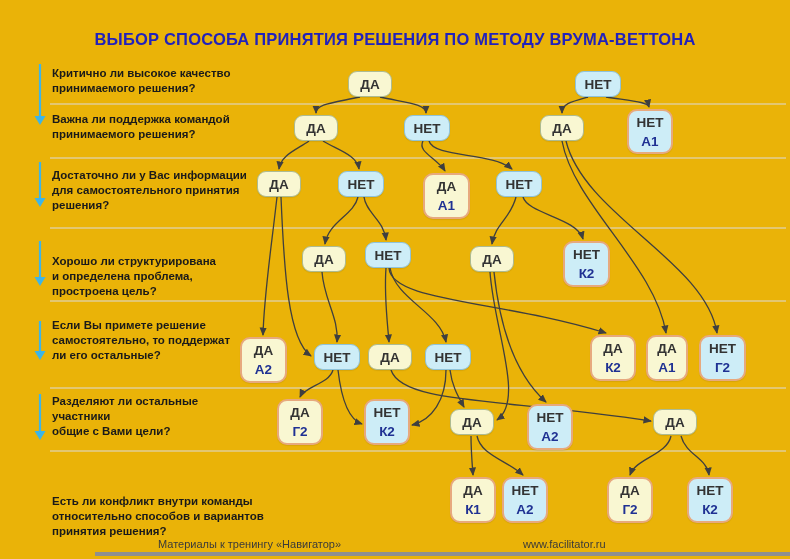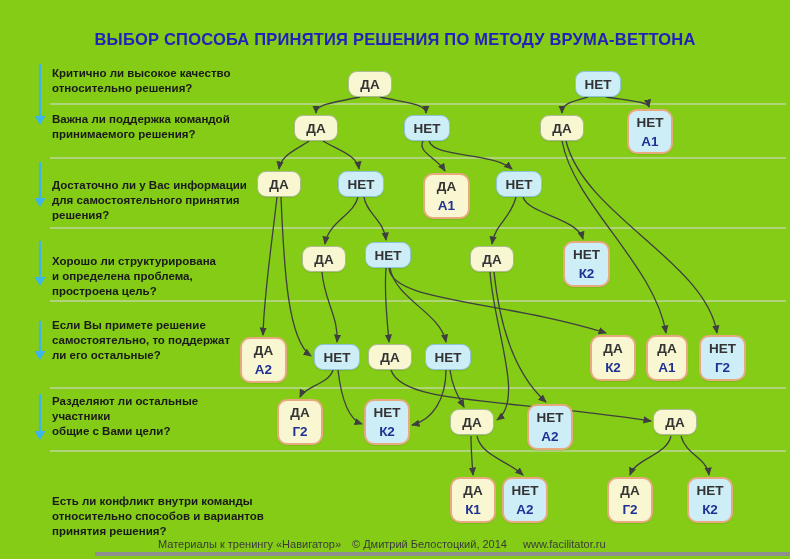--- a/index.html
+++ b/index.html
@@ -1,18 +1,18 @@
 <!DOCTYPE html>
 <html><head>
 <meta charset="utf-8">
 <style>
   html,body{margin:0;padding:0;background:#fff;}
   #stage{
     position:relative;width:790px;height:559px;overflow:hidden;
-    font-family:"Liberation Sans","DejaVu Sans",sans-serif;background:#84cc16;
+    font-family:"Liberation Sans","DejaVu Sans",sans-serif;background:#eab308;
   }
   #page-title{
     position:absolute;left:0;top:30px;width:790px;text-align:center;
     font-size:16.5px;font-weight:bold;color:#2222bb;letter-spacing:.2px;white-space:nowrap;
   }
   .question{
     position:absolute;left:52px;width:215px;
     font-size:11.5px;font-weight:bold;color:#1a1a1a;line-height:15px;
     white-space:pre-line;
   }
@@ -103,24 +103,24 @@
         <path d="M450,370 C452,386 458,396 464,407" fill="none" stroke="#3f3f3f" stroke-width="1.3" marker-end="url(#arrowhead)"></path>
         <path d="M471,436 C471,450 472,462 473,475" fill="none" stroke="#3f3f3f" stroke-width="1.3" marker-end="url(#arrowhead)"></path>
         <path d="M477,436 C481,455 506,460 523,475" fill="none" stroke="#3f3f3f" stroke-width="1.3" marker-end="url(#arrowhead)"></path>
         <path d="M671,436 C667,455 636,458 630,475" fill="none" stroke="#3f3f3f" stroke-width="1.3" marker-end="url(#arrowhead)"></path>
         <path d="M681,436 C686,455 707,458 709,475" fill="none" stroke="#3f3f3f" stroke-width="1.3" marker-end="url(#arrowhead)"></path>
       </g>
   </svg>
 
   <div id="questions-layer">
       <div class="question" style="top: 66px;">Критично ли высокое качество
-относительно решения?</div>
+принимаемого решения?</div>
       <div class="question" style="top: 112px;">Важна ли поддержка командой
 принимаемого решения?</div>
-      <div class="question" style="top: 178px;">Достаточно ли у Вас информации
+      <div class="question" style="top: 168px;">Достаточно ли у Вас информации
 для самостоятельного принятия
 решения?</div>
       <div class="question" style="top: 241px; margin-top: 13px;">Хорошо ли структурирована
 и определена проблема,
 простроена цель?</div>
       <div class="question" style="top: 318px;">Если Вы примете решение
 самостоятельно, то поддержат
 ли его остальные?</div>
       <div class="question" style="top: 394px;">Разделяют ли остальные
 участники
@@ -231,16 +231,15 @@
         <span>ДА</span>
         <span class="outcome">Г2</span>
       </div>
       <div class="node cyan terminal" style="left: 687px; top: 477px; width: 46px; height: 46px;">
         <span>НЕТ</span>
         <span class="outcome">К2</span>
       </div>
     </div>
 
   <span class="footer-text" style="left:158px">Материалы к тренингу «Навигатор»</span>
-  <span class="footer-text" style="left:352px">© Дмитрий Белостоцкий, 2014</span>
   <span class="footer-text" style="left:523px">www.facilitator.ru</span>
   <div id="bottom-bar"></div>
 </div>
 
 </body></html>

